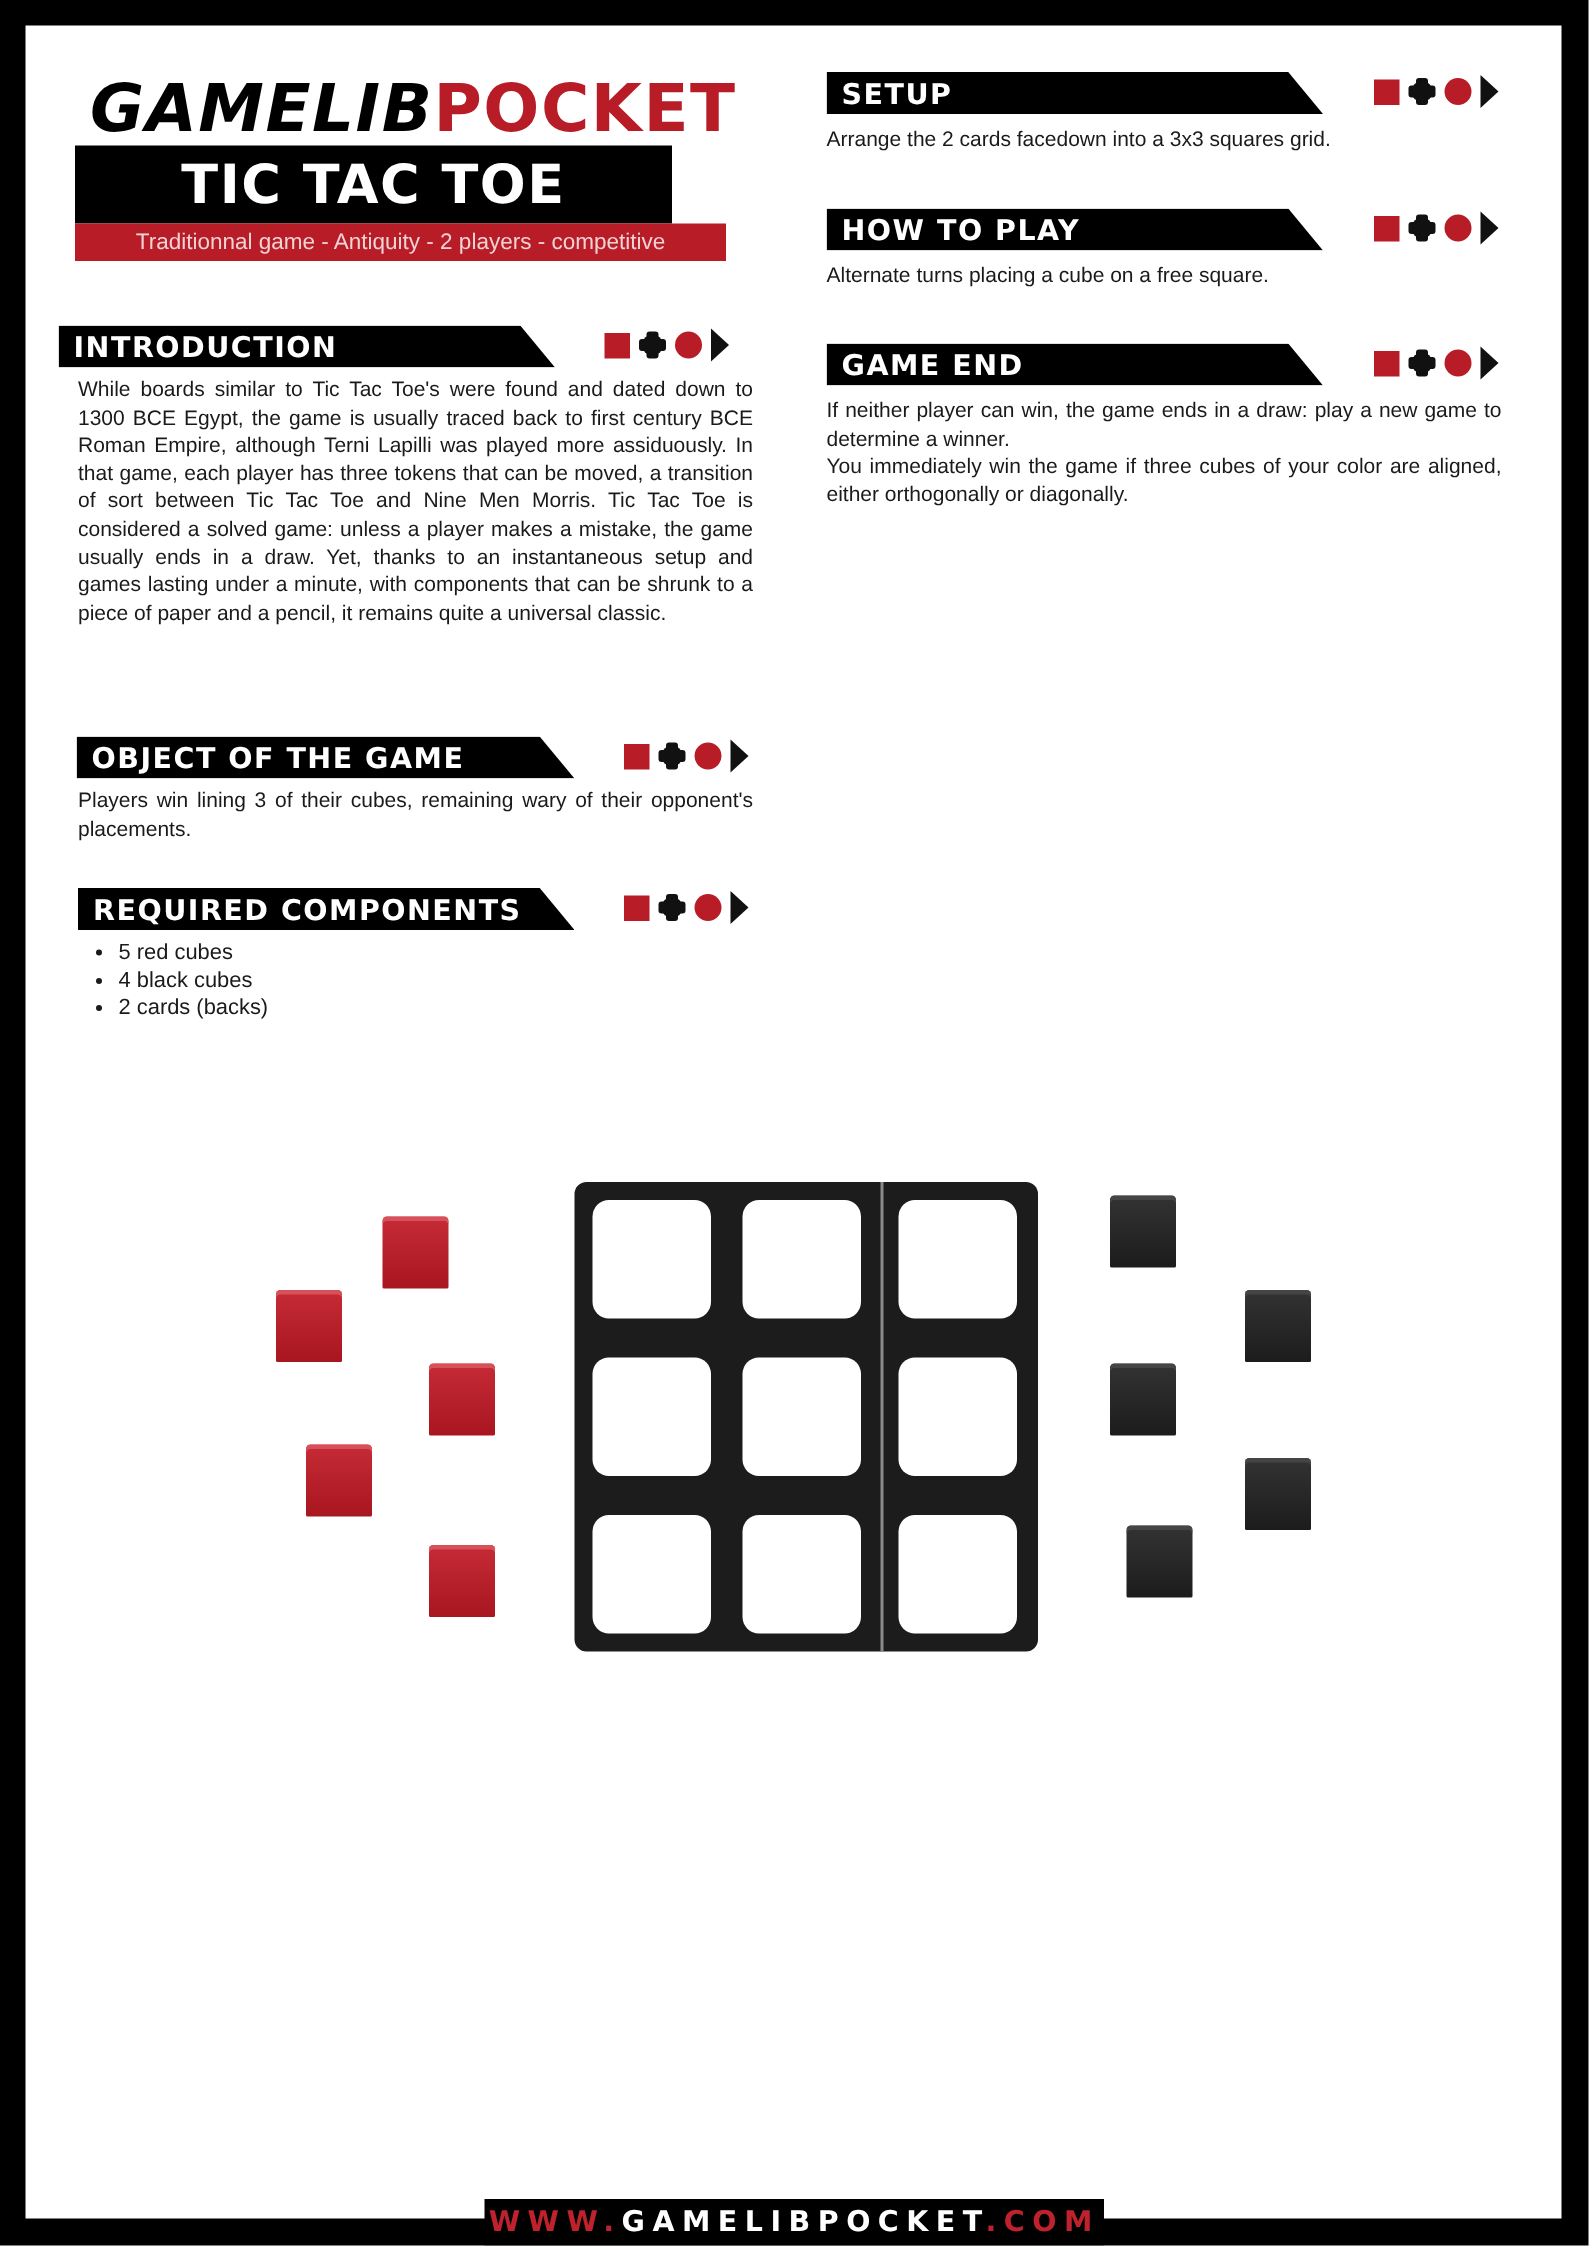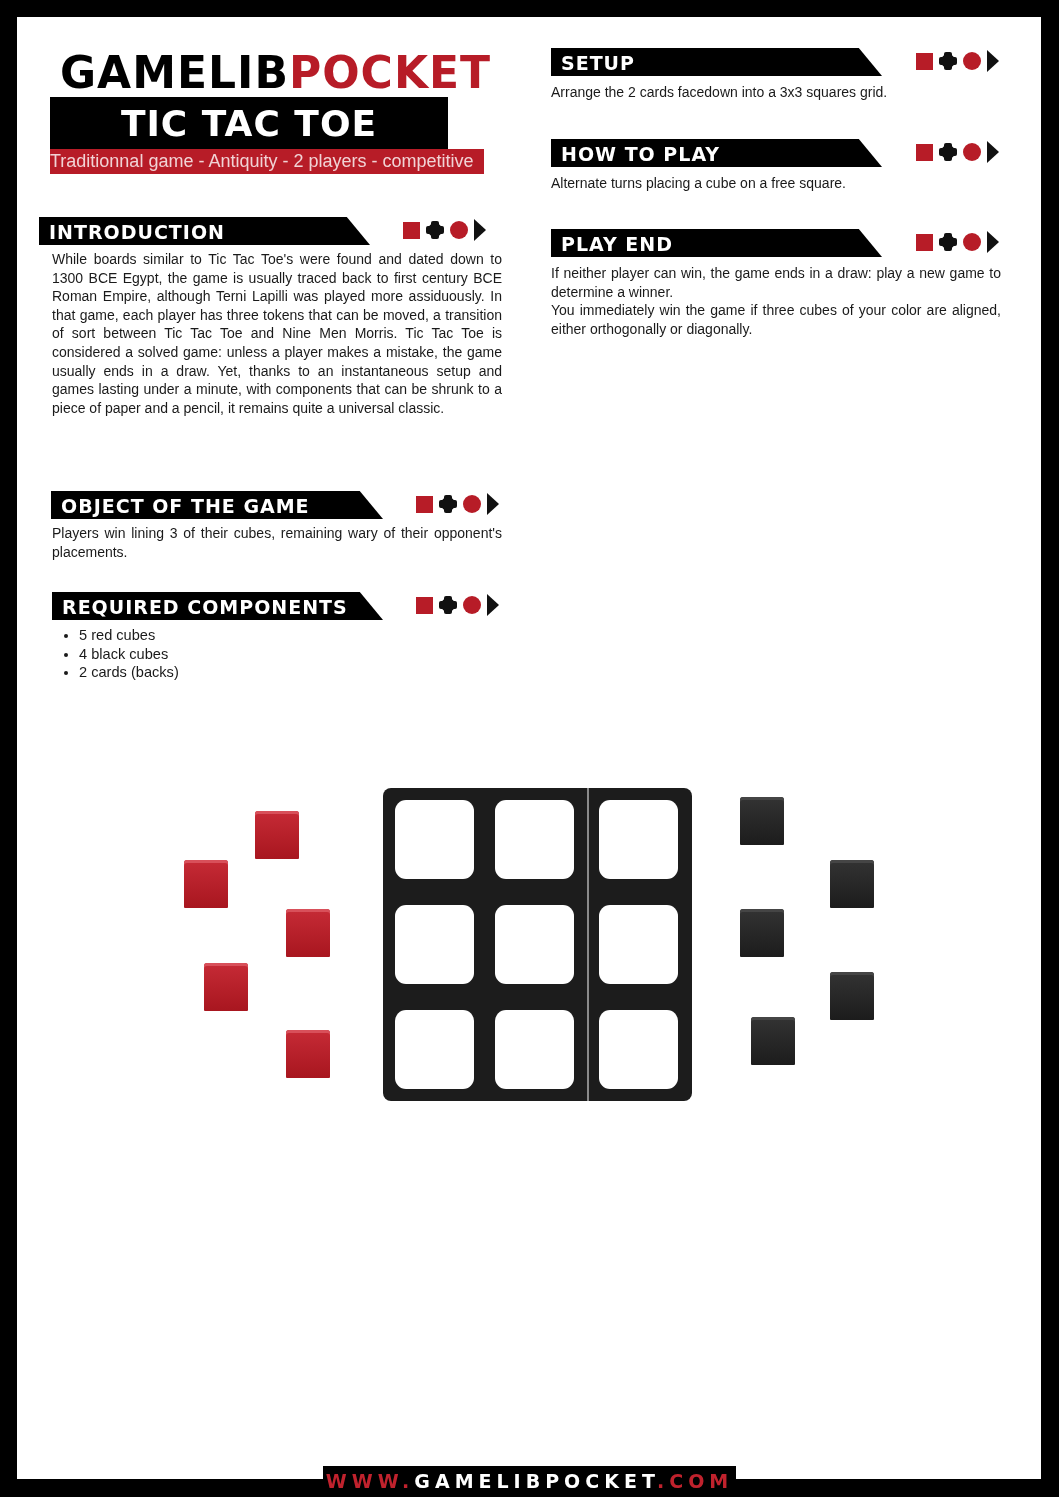--- a/index.html
+++ b/index.html
@@ -1,22 +1,22 @@
 <!DOCTYPE html>
 <html><head>
 <meta charset="utf-8">
 <style>
   html, body { margin:0; padding:0; }
   body { width:1059px; height:1497px; background:#000; position:relative; overflow:hidden; font-family:"Liberation Sans", sans-serif; }
   .page { position:absolute; left:17px; top:17px; width:1024px; height:1462px; background:#fff; }
   .brand { position:absolute; left:60px; top:48px; font-family:"DejaVu Sans", sans-serif; font-weight:bold; font-size:44px; letter-spacing:1px; line-height:50px; white-space:nowrap; }
-  .brand .b1 { color:#000; }
+  .brand .b1 { color:#000;font-style:italic; }
   .brand .b2 { color:#b71c27; }
   .title-bar { position:absolute; left:50px; top:97px; width:398px; height:52px; background:#000; color:#fff; text-align:center; font-family:"DejaVu Sans", sans-serif; font-weight:bold; font-size:36px; line-height:54px; letter-spacing:1px; }
-  .subtitle-bar { position:absolute; left:50px; top:149px; width:434px; height:25px; background:#b71c27; color:#f1d3d5; font-size:18px; line-height:25px; }
+  .subtitle-bar { position:absolute; left:50px; top:149px; width:434px; height:25px; background:#b71c27; color:#f1d3d5; text-align:center; font-size:15px; line-height:25px; }
   .sec-head { position:absolute; height:28px; }
   .sec-head .banner { position:absolute; left:0; top:0; height:28px; background:#000; clip-path:polygon(0 0, 93% 0, 100% 100%, 0 100%); }
   .sec-head .label { position:absolute; left:10px; top:0; color:#fff; font-family:"DejaVu Sans", sans-serif; font-weight:bold; font-size:19px; line-height:30px; letter-spacing:1px; white-space:nowrap; }
   .icons { position:absolute; top:2px; height:22px; display:flex; align-items:center; }
   .ic-sq { width:17px; height:17px; background:#b71c27; margin-right:6px; }
   .ic-pl { width:18px; height:18px; position:relative; margin-right:6px; }
   .ic-pl::before { content:""; position:absolute; left:5px; top:0; width:8px; height:18px; background:#111; border-radius:2px; }
   .ic-pl::after { content:""; position:absolute; left:0; top:5px; width:18px; height:8px; background:#111; border-radius:2px; }
   .ic-pl i { position:absolute; left:2px; top:2px; width:14px; height:14px; background:#111; border-radius:50%; }
   .ic-ci { width:18px; height:18px; background:#b71c27; border-radius:50%; margin-right:6px; }
@@ -123,21 +123,21 @@
     <div class="ic-ci"></div>
     <div class="ic-tr"></div>
   </div>
 </div>
 <div class="body-text" style="left:551px;top:174px;width:450px;">
   <p>Alternate turns placing a cube on a free square.</p>
 </div>
 
 <div class="sec-head" style="left:551px;top:229px;width:450px;">
   <div class="banner" style="width:331px;"></div>
-  <span class="label">PLAY END</span>
+  <span class="label">GAME END</span>
   <div class="icons" style="left:365px;">
     <div class="ic-sq"></div>
     <div class="ic-pl">
         <i></i>
       </div>
     <div class="ic-ci"></div>
     <div class="ic-tr"></div>
   </div>
 </div>
 <div class="body-text" style="left:551px;top:264px;width:450px;">

